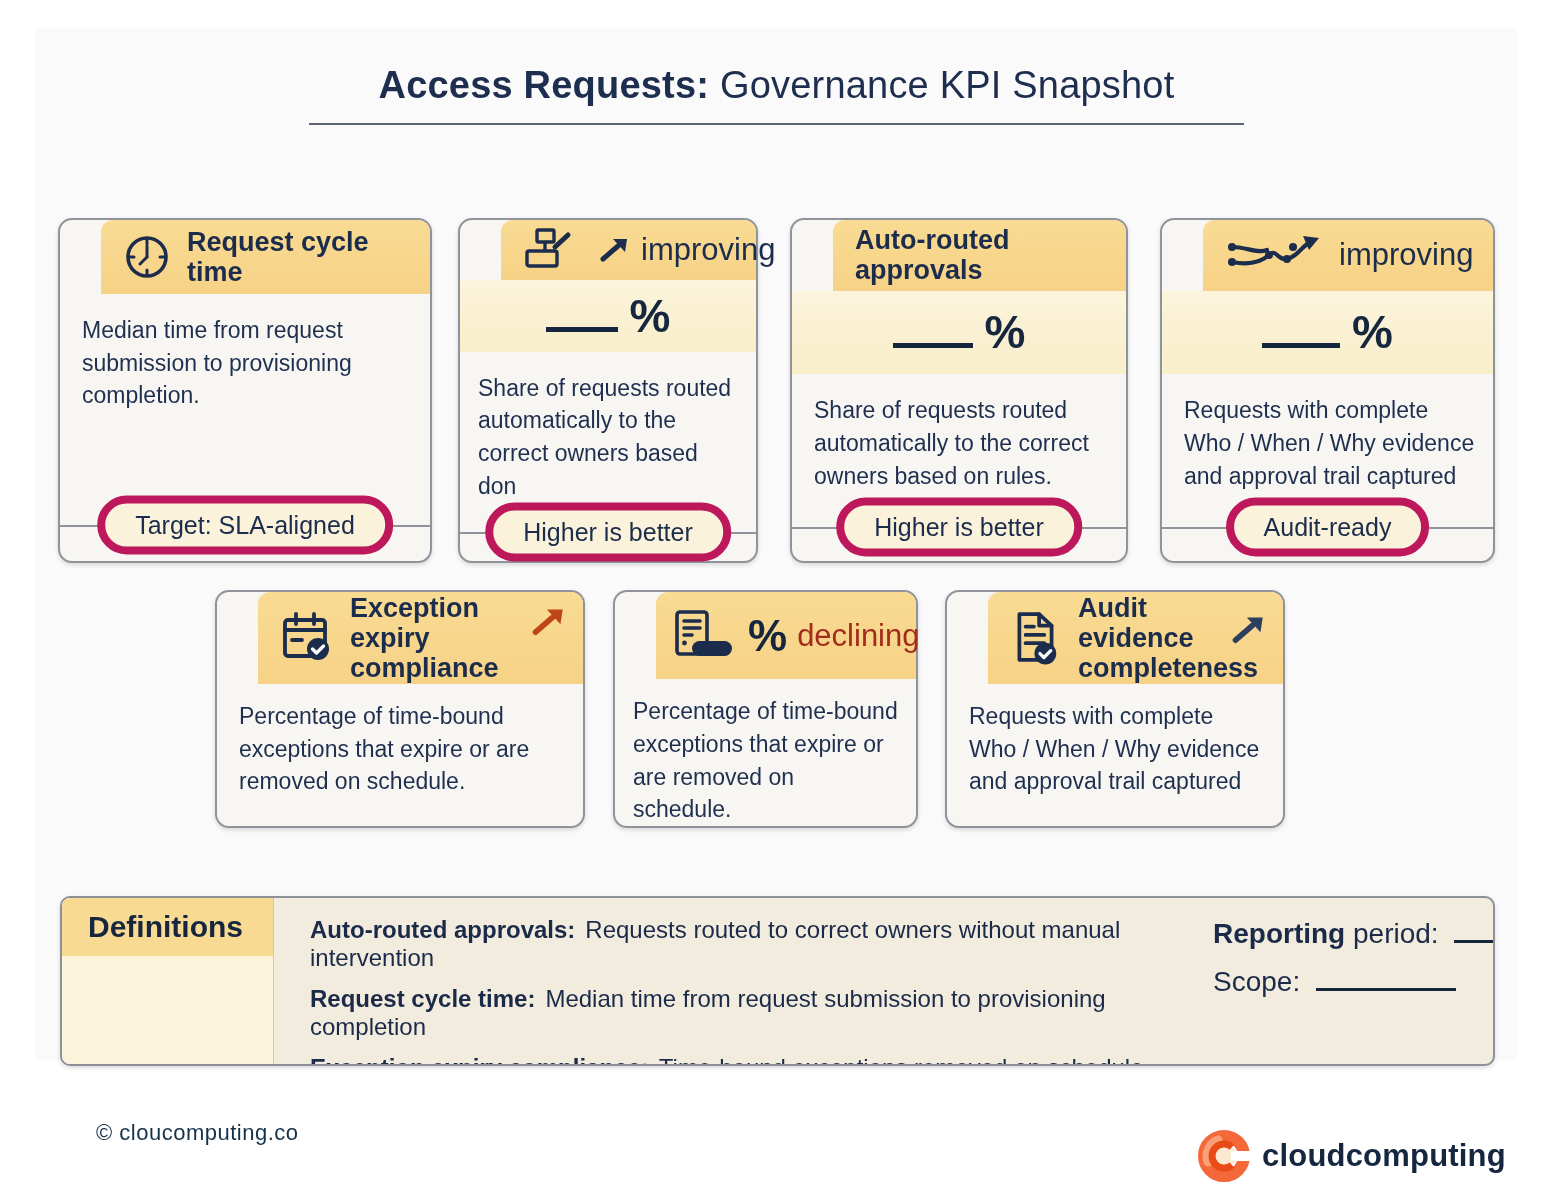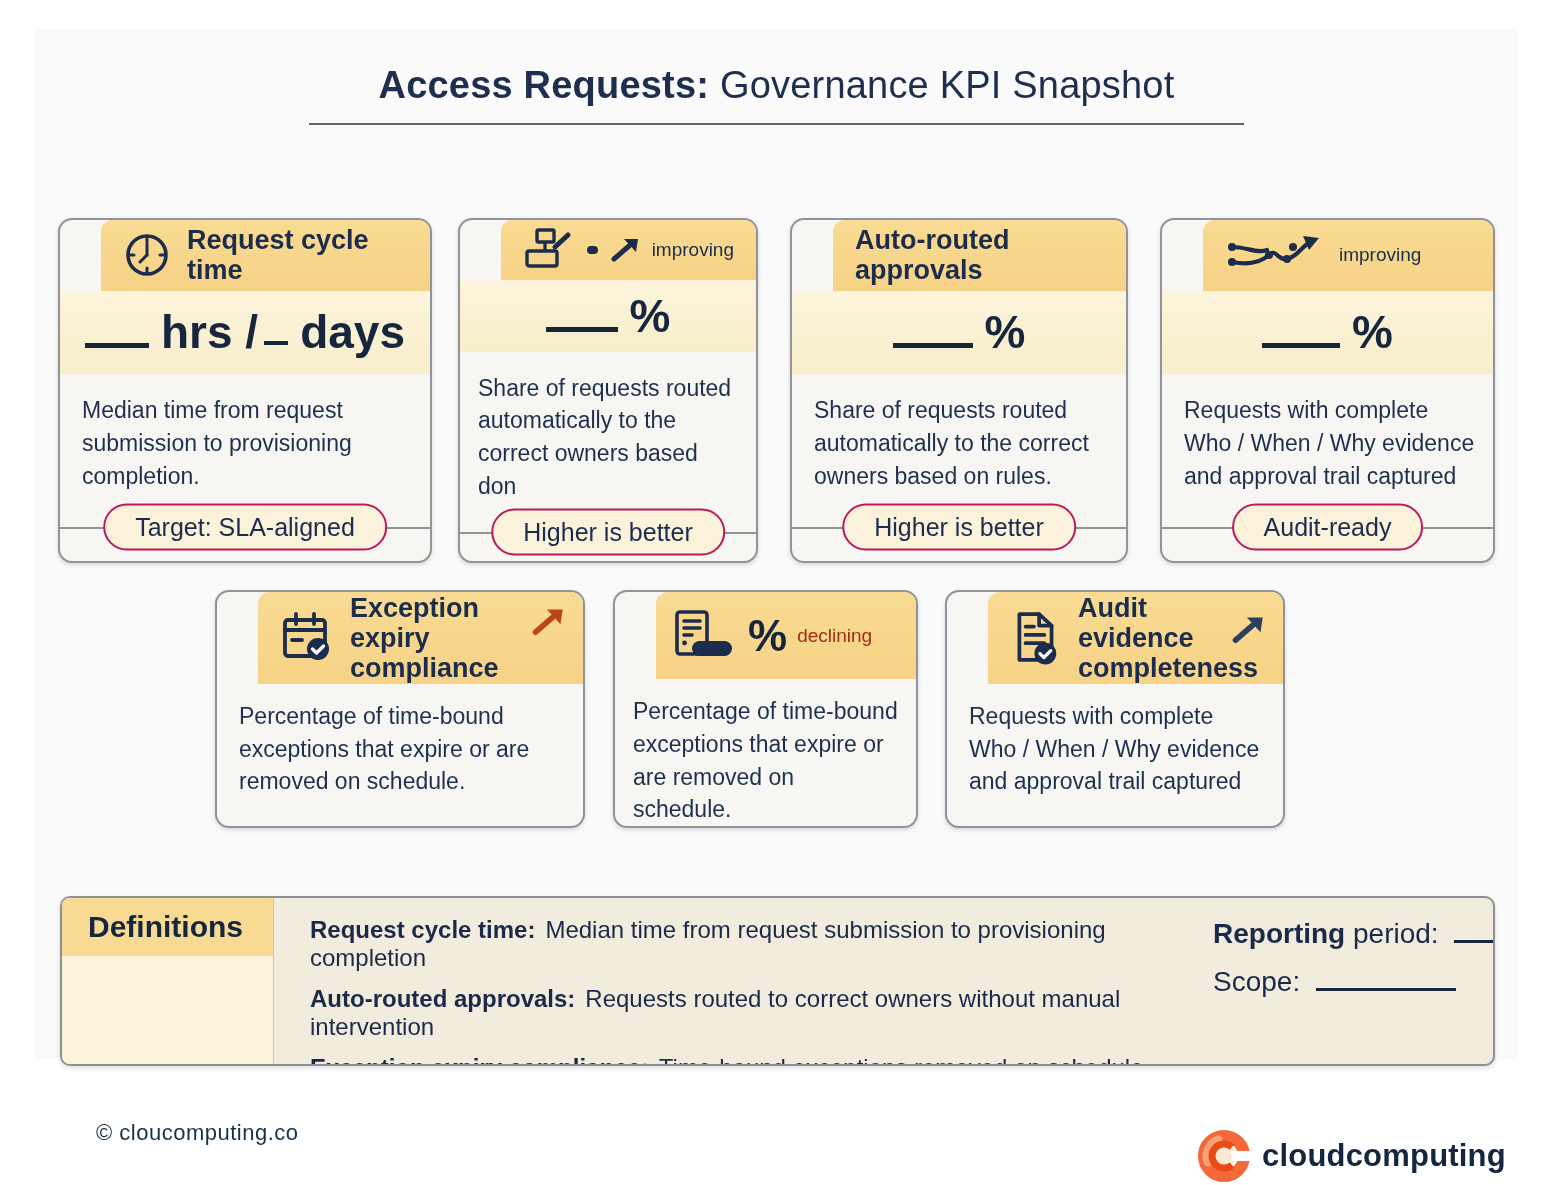--- a/index.html
+++ b/index.html
@@ -15,33 +15,33 @@
   .title .rest { font-weight: 400; }
   .divider { width: 935px; margin: 16px auto 0 auto; border-top: 2px solid #5c6470; }
   .subtitle { margin: 14px 0 0 295px; font-style: italic; font-size: 27px; color: #1d2e4e; }
 
   
   .card { border: 2px solid #90949a; border-radius: 14px; background: #f8f6f2;
           box-shadow: 0 2px 4px rgba(60,60,60,.18); display: flex; flex-direction: column; }
   .card-head { background: linear-gradient(180deg,#f9db93,#f6d286); border-radius: 12px 12px 0 0;
                display: flex; align-items: center; gap: 16px; padding: 0 22px; position: relative; margin-left: 41px; }
   .head-title { font-weight: 700; font-size: 27px; color: #1c2c4c; line-height: 1.12; }
-  .trend-label { font-size: 19px; color: #1c2c4c; }
+  .trend-label { font-size: 31px; color: #1c2c4c; }
   .trend-label.red { color: #a32c1c; }
   .value-band { background: linear-gradient(180deg,#fcf4dc,#f8eeca); height: 88px;
                 display: flex; align-items: center; justify-content: center;
                 font-weight: 700; font-size: 46px; color: #16263f; gap: 12px; }
   .blank { display: inline-block; border-bottom: 5px solid #16263f; height: 32px; }
   .blank.thin { border-bottom-width: 4px; height: 26px; }
   .card-body { padding: 20px 18px 0 22px; font-size: 23px; line-height: 1.42; color: #1e2f4f; }
   .pill-zone { margin-top: auto; position: relative; height: 72px; }
   .pill-zone::before { content: ""; position: absolute; left: -2px; right: -2px; top: 50%;
                        border-top: 2px solid #90949a; }
   .pill { position: absolute; left: 50%; top: 50%; transform: translate(-50%,-50%);
-          background: #faf2da; border: 2px solid #be185d; border-radius: 999px;
+          background: #faf2da; border: 8px solid #be185d; border-radius: 999px;
           padding: 7px 30px; font-size: 25px; color: #1c2c4c; white-space: nowrap; }
 
   .row1 { position: absolute; left: 23px; top: 190px; display: flex; }
   .row1 .card { height: 345px; }
   .row1 .card-head { height: 74px; }
   .c1 { width: 374px; margin-right: 26px; }
   .c2 { width: 300px; margin-right: 32px; }
   .c3 { width: 338px; margin-right: 32px; }
   .c4 { width: 335px; }
 
@@ -100,26 +100,20 @@
             <line x1="24" y1="7" x2="24" y2="11"></line>
               <line x1="24" y1="37" x2="24" y2="41"></line>
             <line x1="7" y1="24" x2="11" y2="24"></line>
               <line x1="37" y1="24" x2="41" y2="24"></line>
             <line x1="24" y1="13" x2="24" y2="24"></line>
               <line x1="24" y1="24" x2="17" y2="31"></line>
           </g>
         </svg>
         <div class="head-title">Request cycle time</div>
       </div>
-      <div class="value-band">
-        <span class="blank" style="width:64px"></span>
-        <span>hrs /</span>
-        <span class="blank thin" style="width:24px; margin-left:-6px"></span>
-        <span>days</span>
-      </div>
       <div class="card-body">Median time from request submission to provisioning completion.</div>
       <div class="pill-zone">
         <span class="pill">Target: SLA-aligned</span>
       </div>
     </div>
 
     <div class="card c2">
       <div class="card-head" style="gap:12px">
         <svg class="icon" width="52" height="46" viewBox="0 0 52 46">
           <g fill="none" stroke="#1c2c4c" stroke-width="3.4" stroke-linejoin="round">
@@ -253,24 +247,24 @@
       <div class="card-body">Requests with complete Who / When / Why evidence and approval trail captured</div>
     </div>
   </div>
 
   <div class="defs">
     <div class="defs-left">
       <div class="head">Definitions</div>
     </div>
     <div class="defs-main">
       <div class="def-row">
+        <span class="term">Auto-routed approvals:</span><span>Requests routed to correct owners without manual intervention</span>
+      </div>
+      <div class="def-row">
         <span class="term">Request cycle time:</span><span>Median time from request submission to provisioning completion</span>
-      </div>
-      <div class="def-row">
-        <span class="term">Auto-routed approvals:</span><span>Requests routed to correct owners without manual intervention</span>
       </div>
       <div class="def-row">
         <span class="term">Exception expiry compliance:</span><span>Time-bound exceptions removed on schedule</span>
       </div>
     </div>
     <div class="defs-fields">
       <div class="field-row">
         <span class="fbold">Reporting</span><span> period:</span>
         <span class="field-blank" style="width:58px"></span>
       </div>

